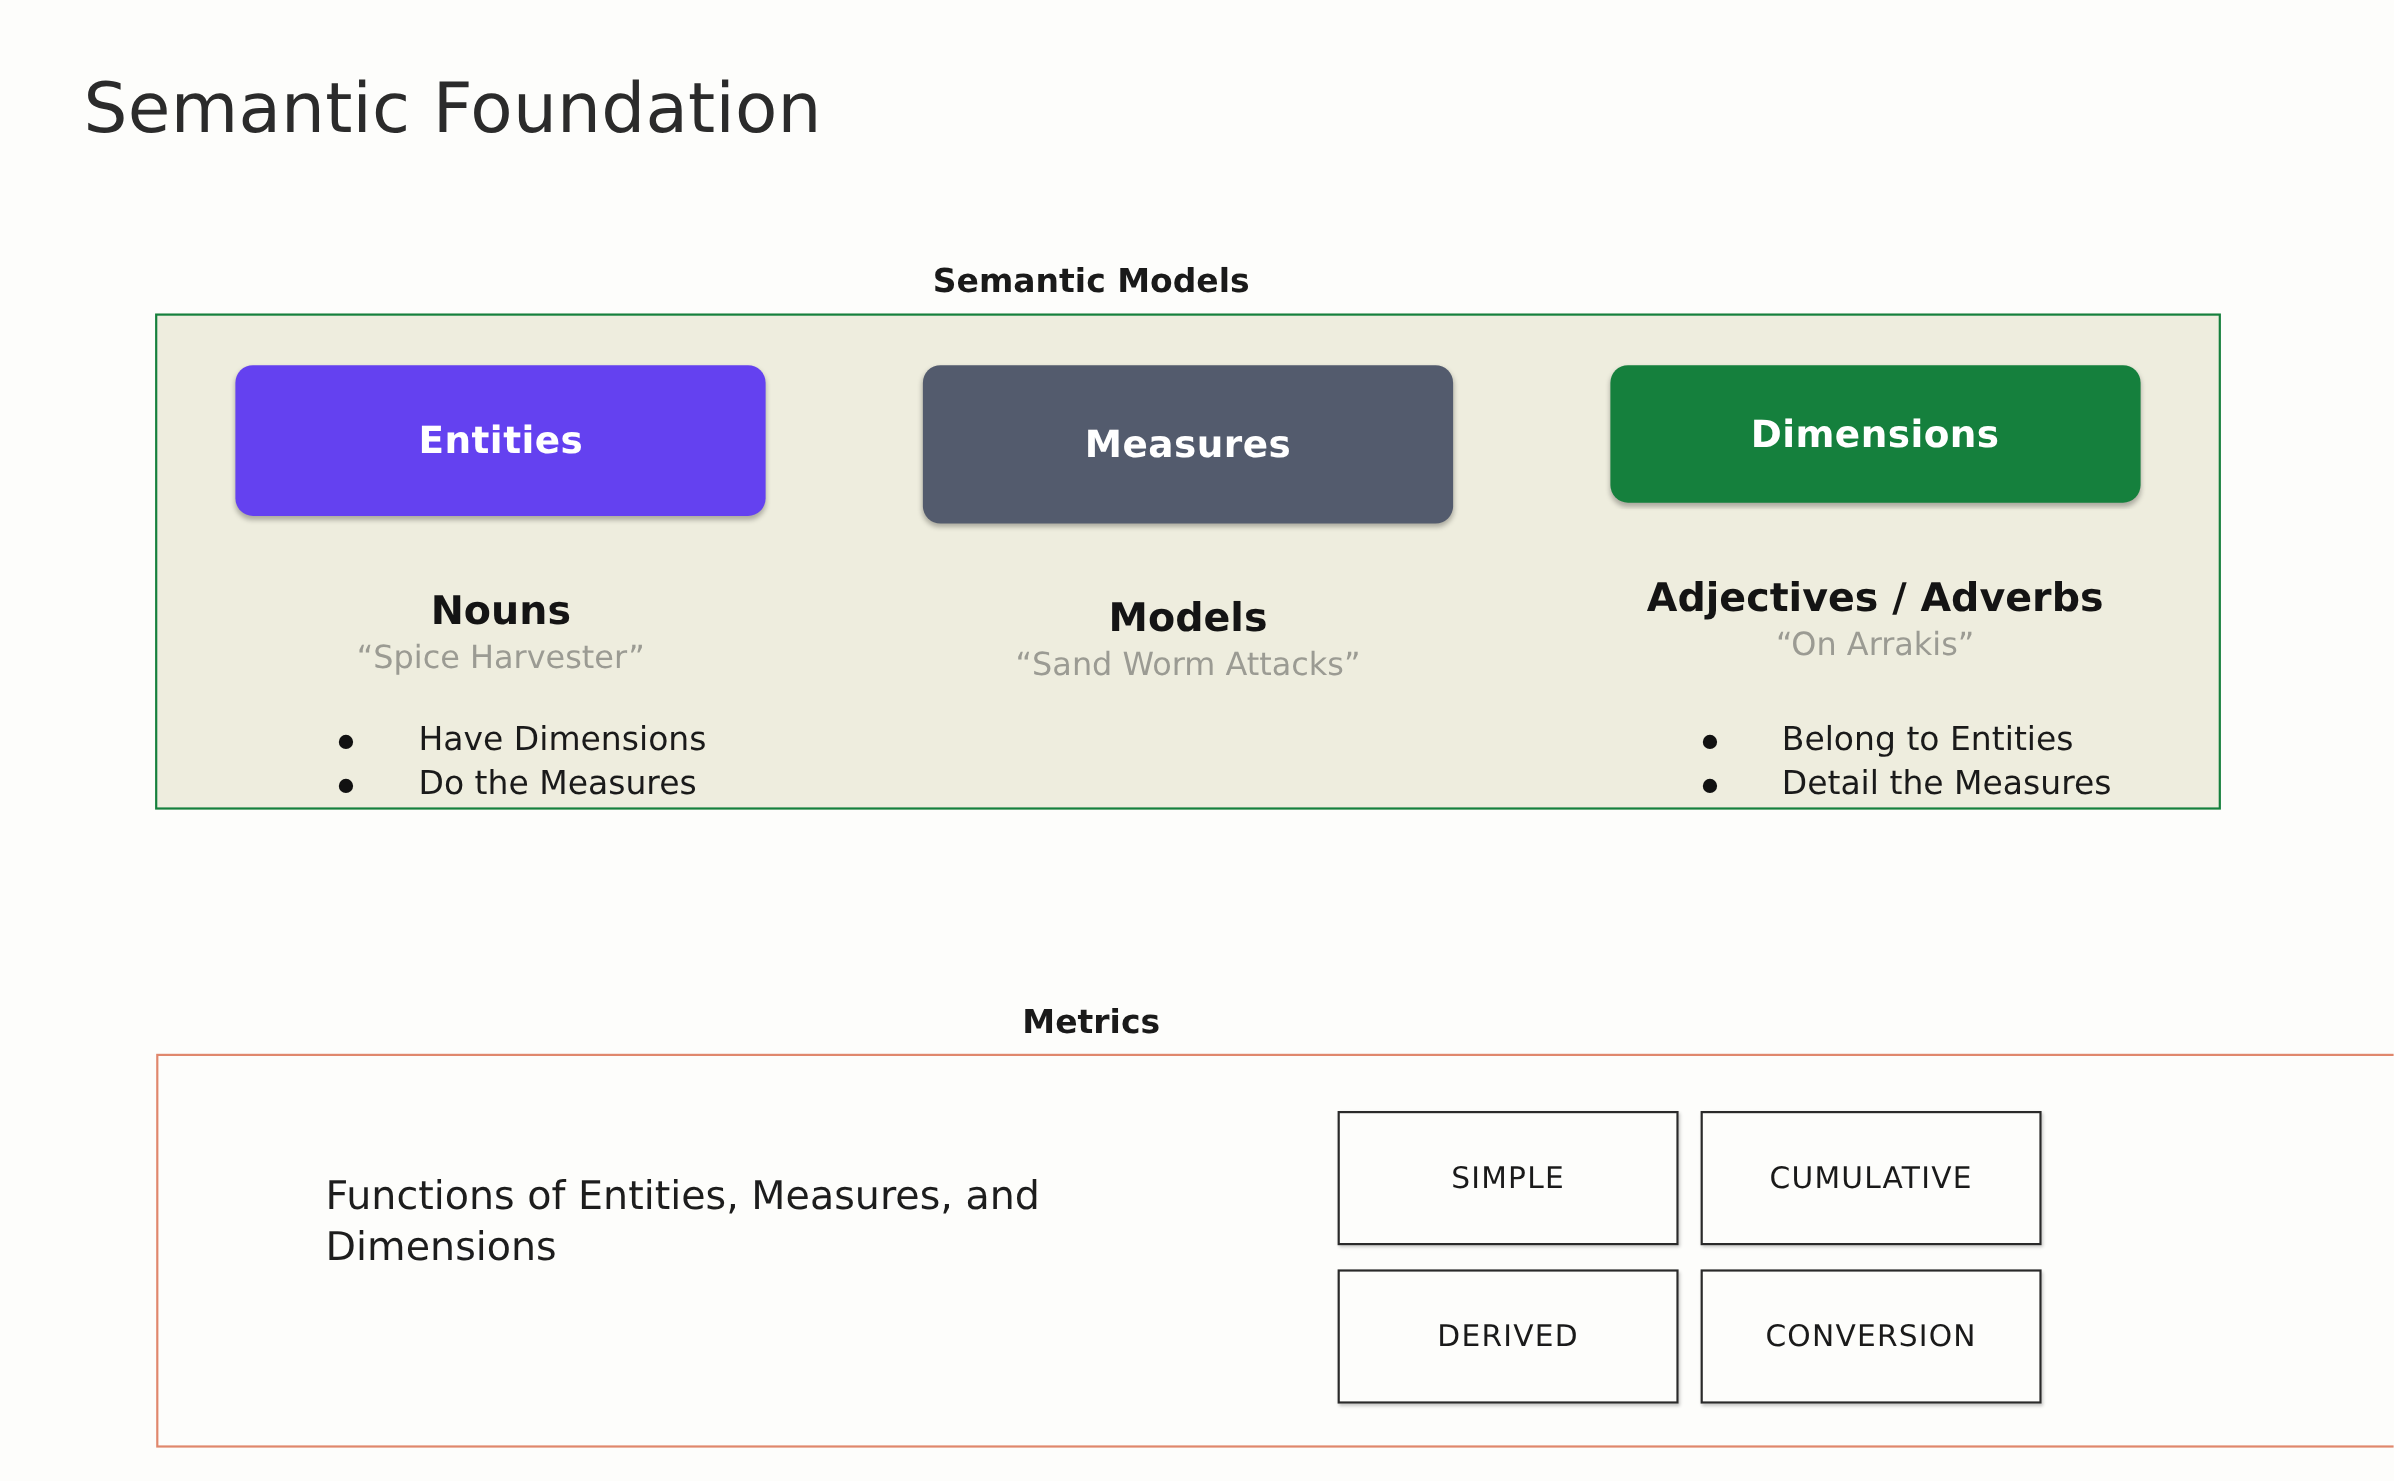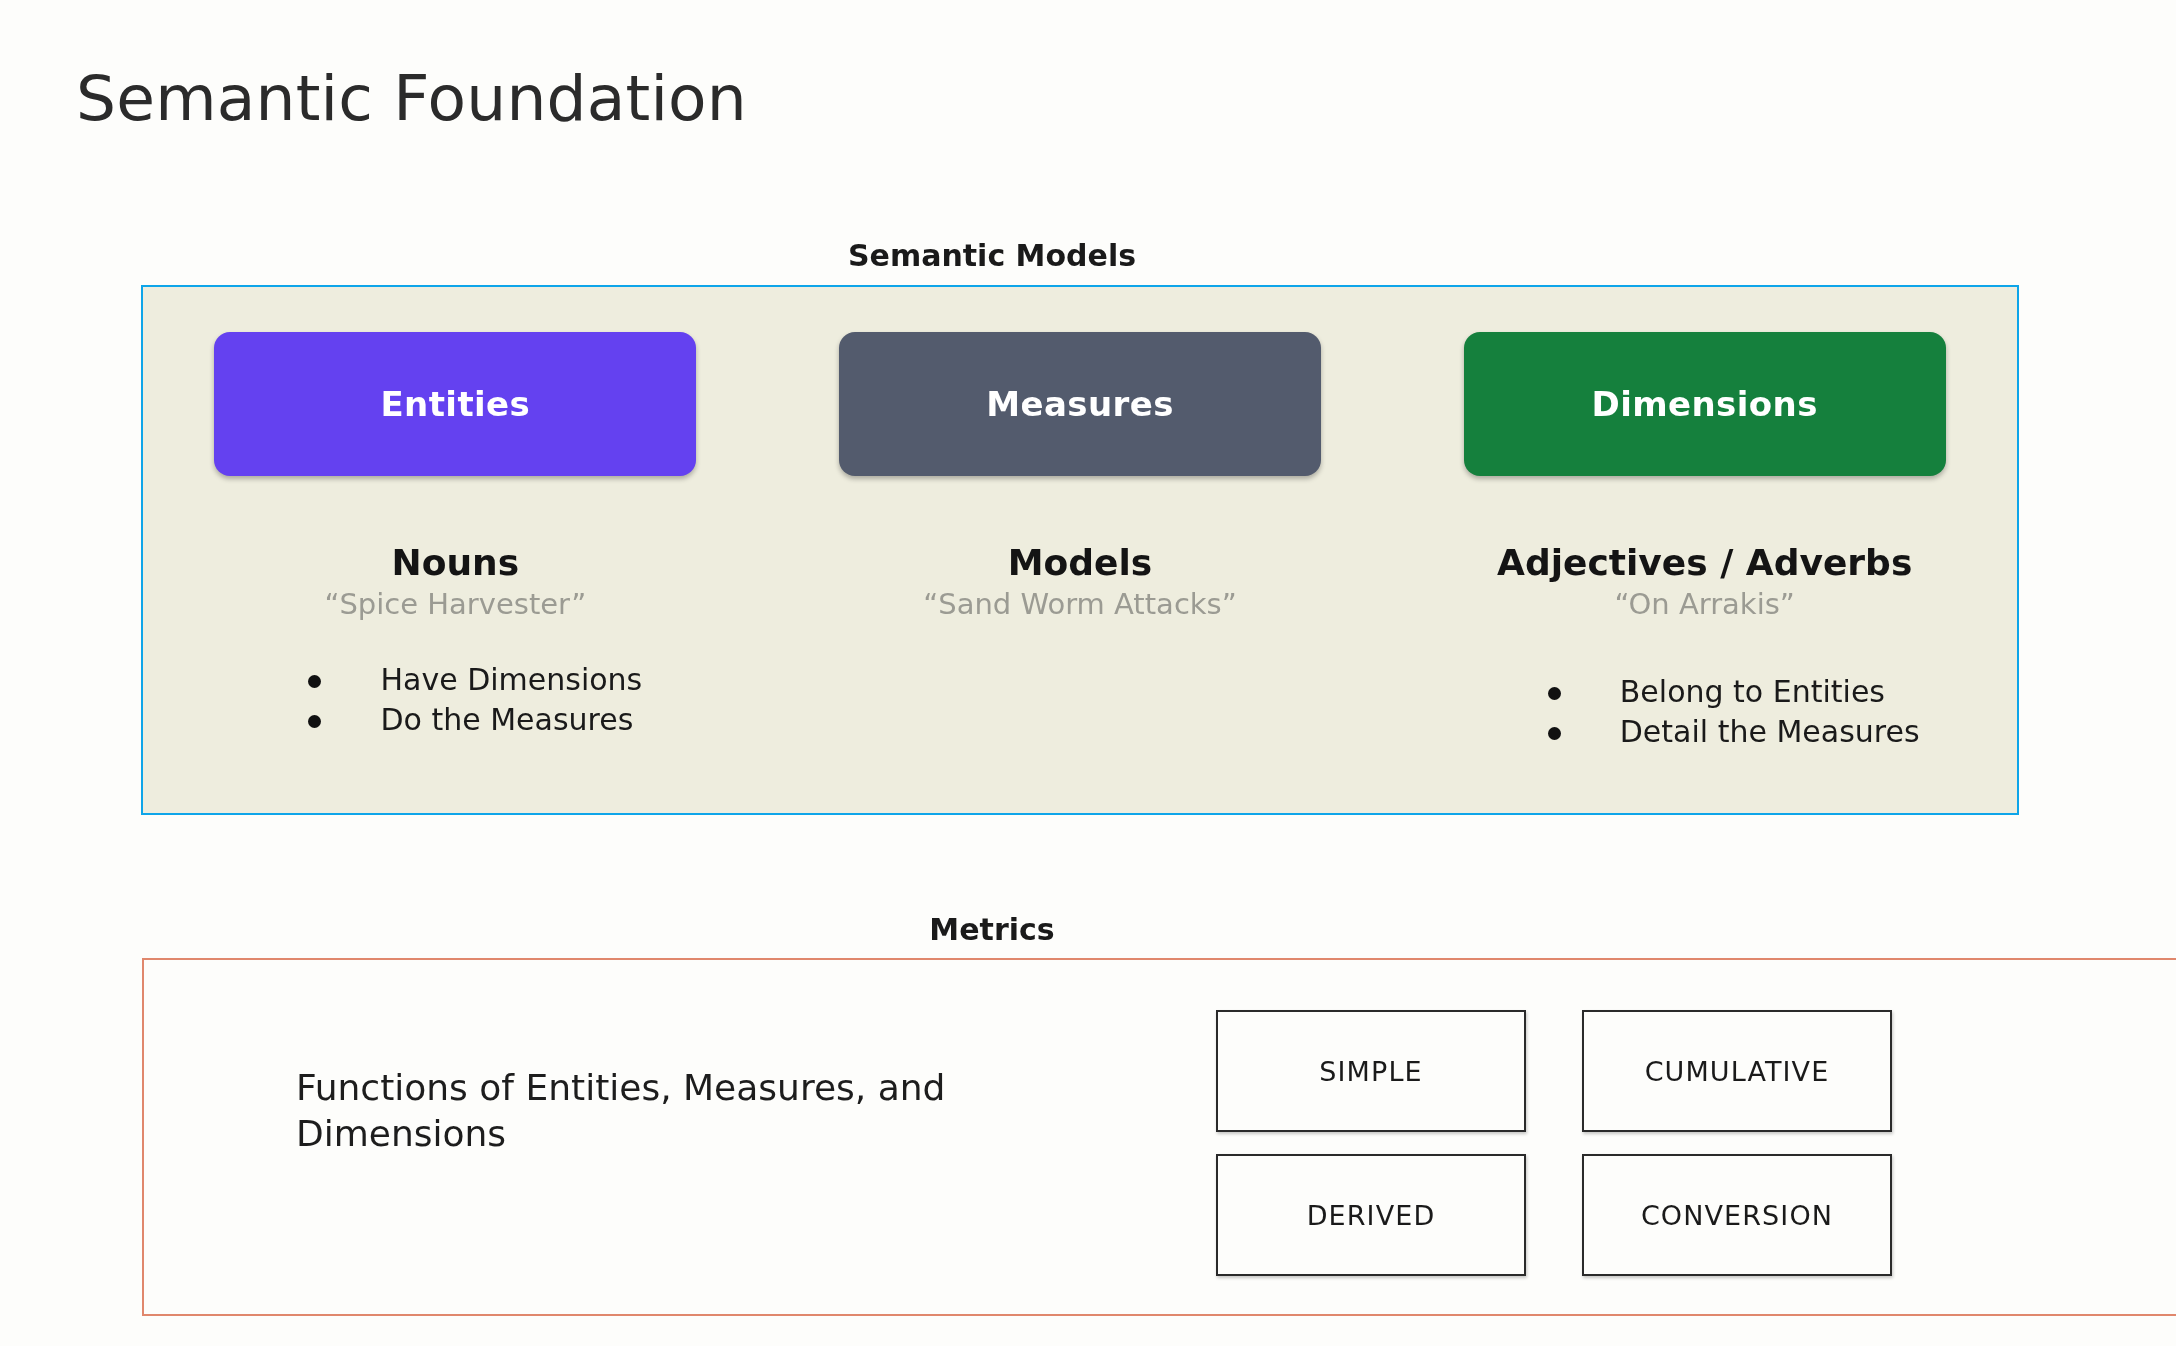--- a/index.html
+++ b/index.html
@@ -53,23 +53,23 @@
     width: 2176px;
     transform: translateX(-96px);
   }
 
   
   .models-panel {
     position: absolute;
     left: 141px;
     top: 285px;
     width: 1878px;
-    height: 530px;
+    height: 451px;
     background: #eeedde;
-    border: 2px solid #0ea5e9;
+    border: 2px solid #15803d;
     box-sizing: border-box;
   }
   .models-grid {
     position: absolute;
     left: 0;
     top: 0;
     width: 100%;
     height: 100%;
     display: flex;
     flex-direction: row;
@@ -165,21 +165,21 @@
     color: #1d1d1d;
     width: 700px;
   }
   .metrics-grid {
     position: absolute;
     left: 1072px;
     top: 50px;
     display: grid;
     grid-template-columns: 310px 310px;
     grid-template-rows: 122px 122px;
-    gap: 22px 56px;
+    gap: 22px 20px;
   }
   .metric-box {
     border: 2px solid #2a2a2a;
     background: #fdfdfb;
     display: flex;
     align-items: center;
     justify-content: center;
     font-size: 27px;
     letter-spacing: 1.1px;
     color: #1a1a1a;

